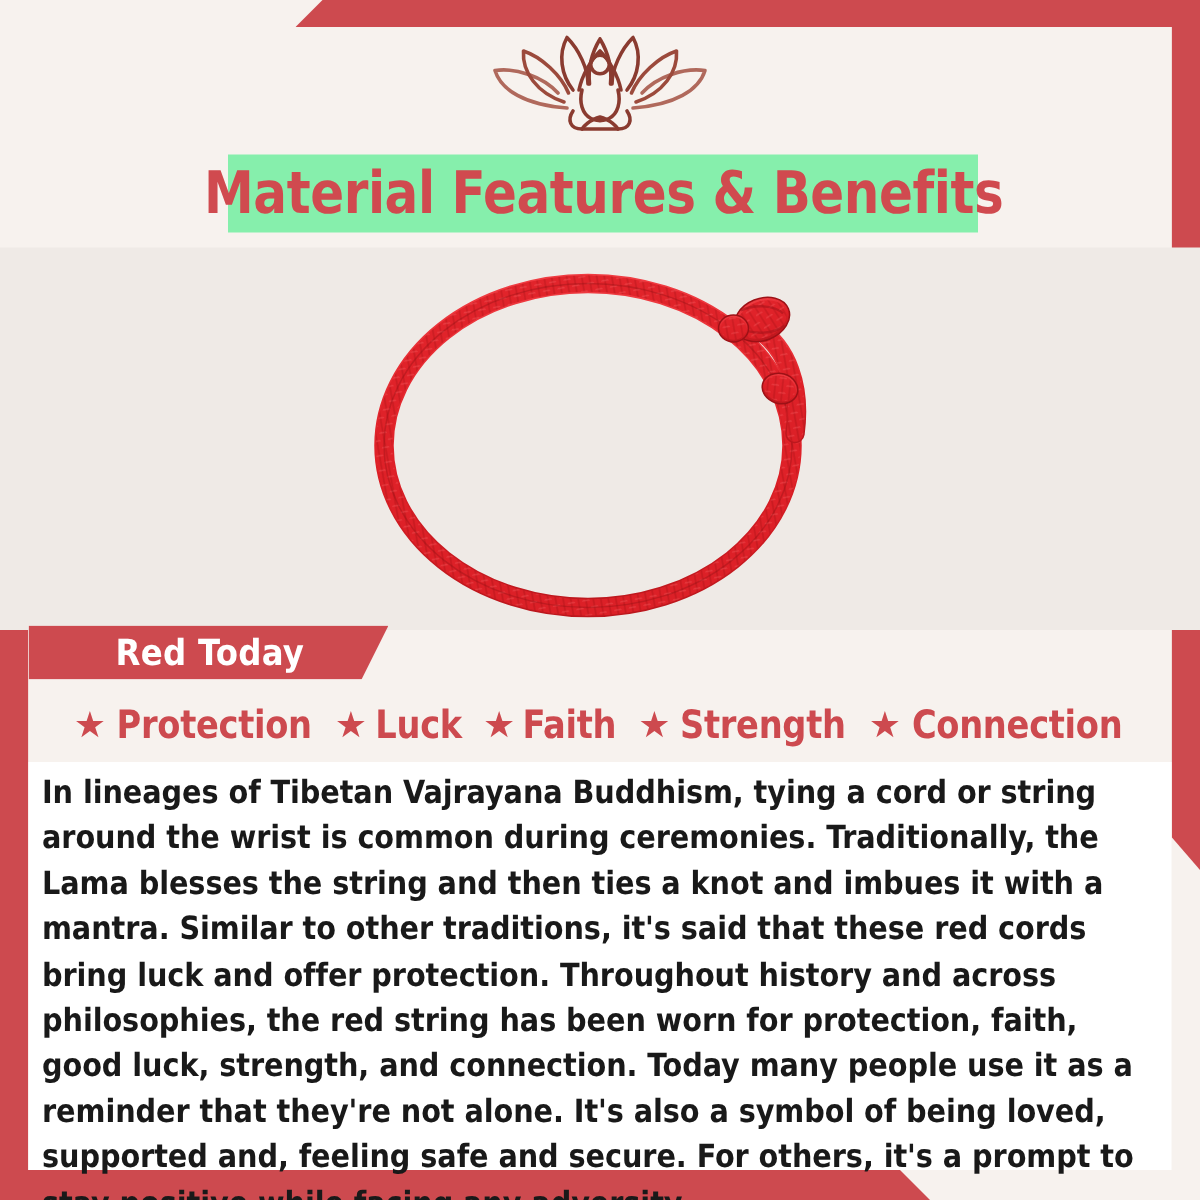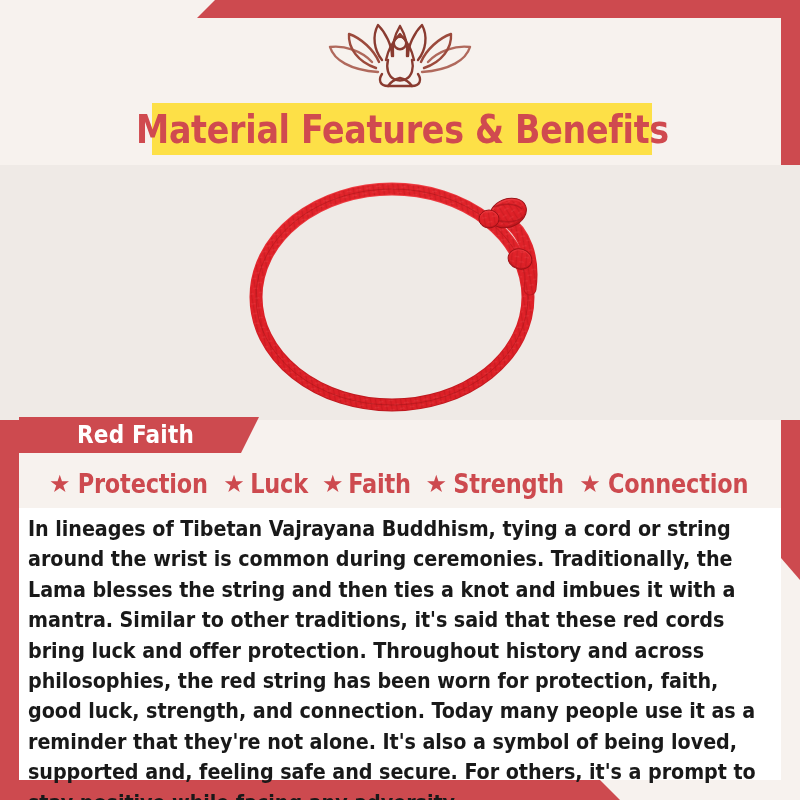--- a/index.html
+++ b/index.html
@@ -82,21 +82,21 @@
     font-weight: 400;
   }
 
   
   .title-band {
     position: absolute;
     top: 103px;
     left: 152px;
     width: 500px;
     height: 52px;
-    background: #fde047;
+    background: #86efac;
     display: flex;
     align-items: center;
     justify-content: center;
   }
   .title-text {
     font-family: "Liberation Sans Narrow", "DejaVu Sans Condensed", "Liberation Sans", sans-serif;
     font-weight: 700;
     font-size: 39px;
     color: #d04a4f;
     letter-spacing: -0.3px;
@@ -271,21 +271,21 @@
       </g>
 
       <g>
         <ellipse cx="280" cy="86" rx="12" ry="10" transform="rotate(16 280 86)" fill="url(#cordShade)" stroke="#9d1116" stroke-width="1"></ellipse>
         <ellipse cx="280" cy="86" rx="10.5" ry="8.5" transform="rotate(16 280 86)" fill="url(#braid)" opacity="0.85"></ellipse>
       </g>
     </svg>
   </div>
 
   <div class="ribbon">
-    <span class="ribbon-label">Red Faith</span>
+    <span class="ribbon-label">Red Today</span>
   </div>
 
   <div class="features">
     <span class="feature">
       <span class="feature-star">★</span>
       <span class="feature-label">Protection</span>
     </span>
     <span class="feature">
       <span class="feature-star">★</span>
       <span class="feature-label">Luck</span>

